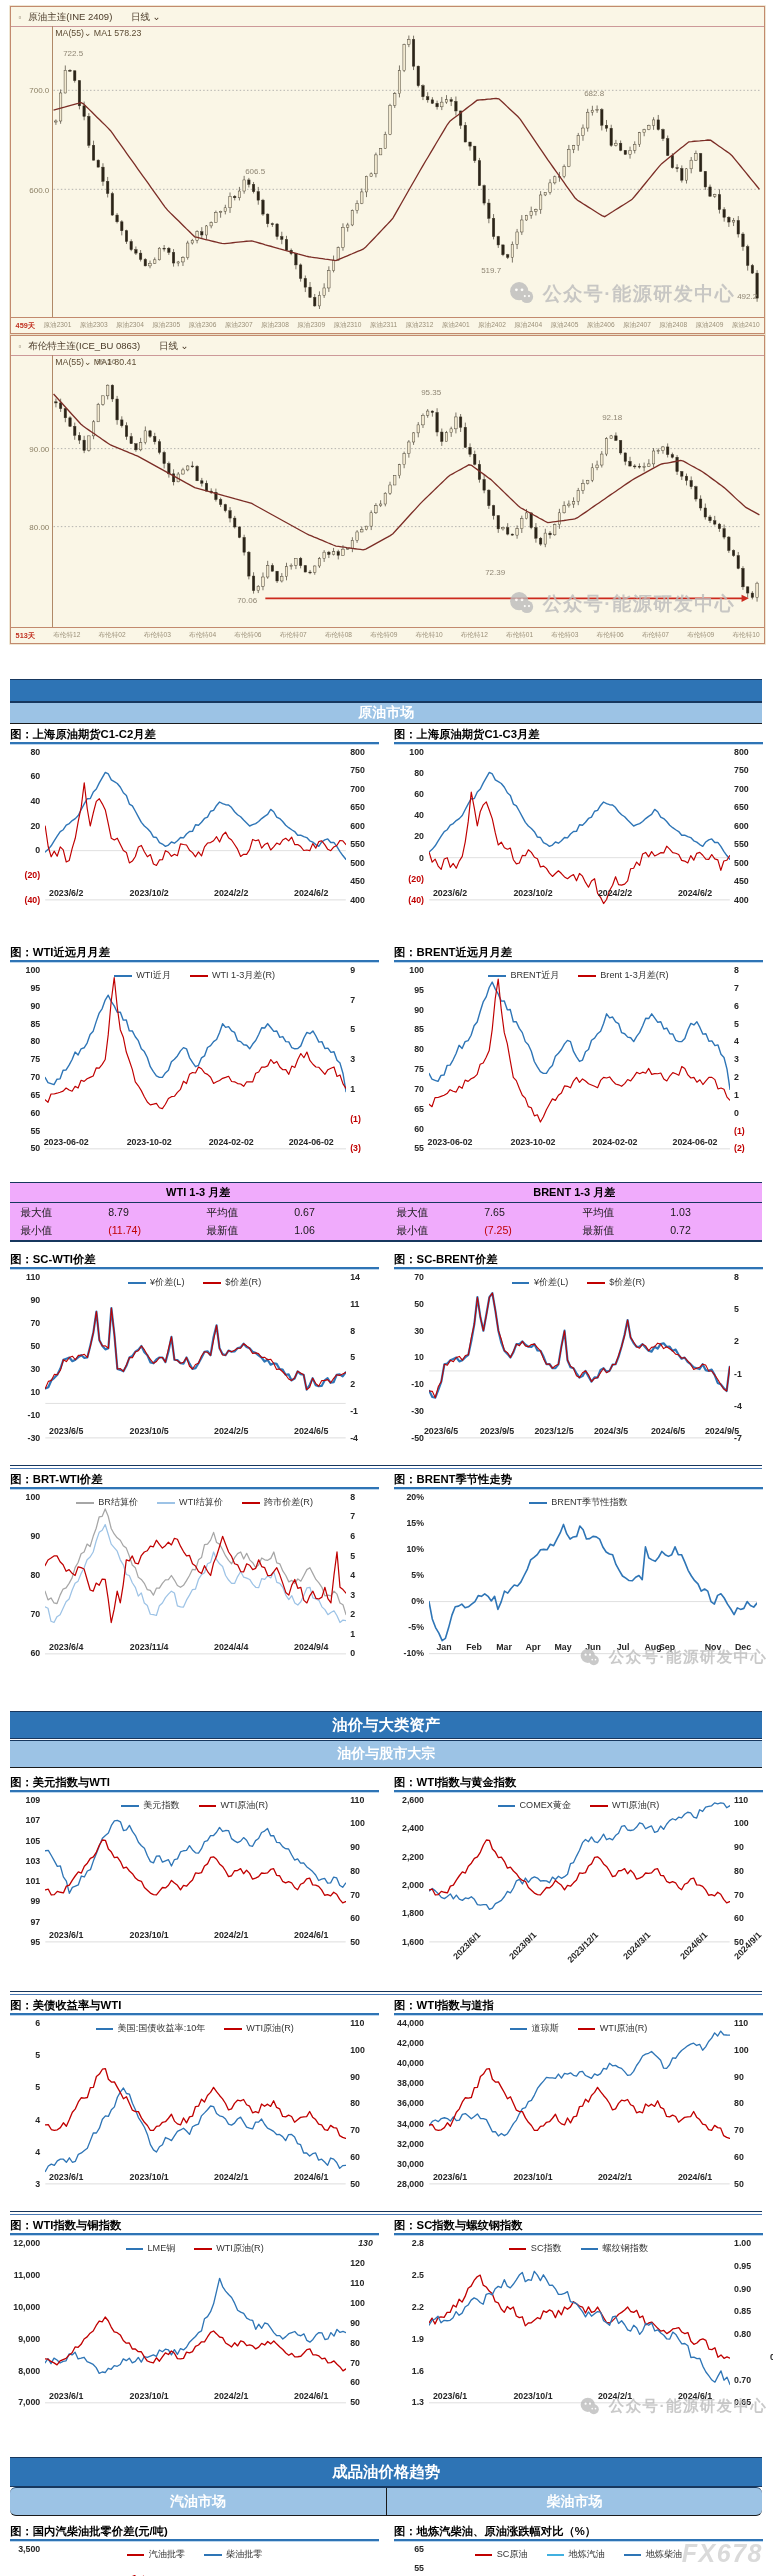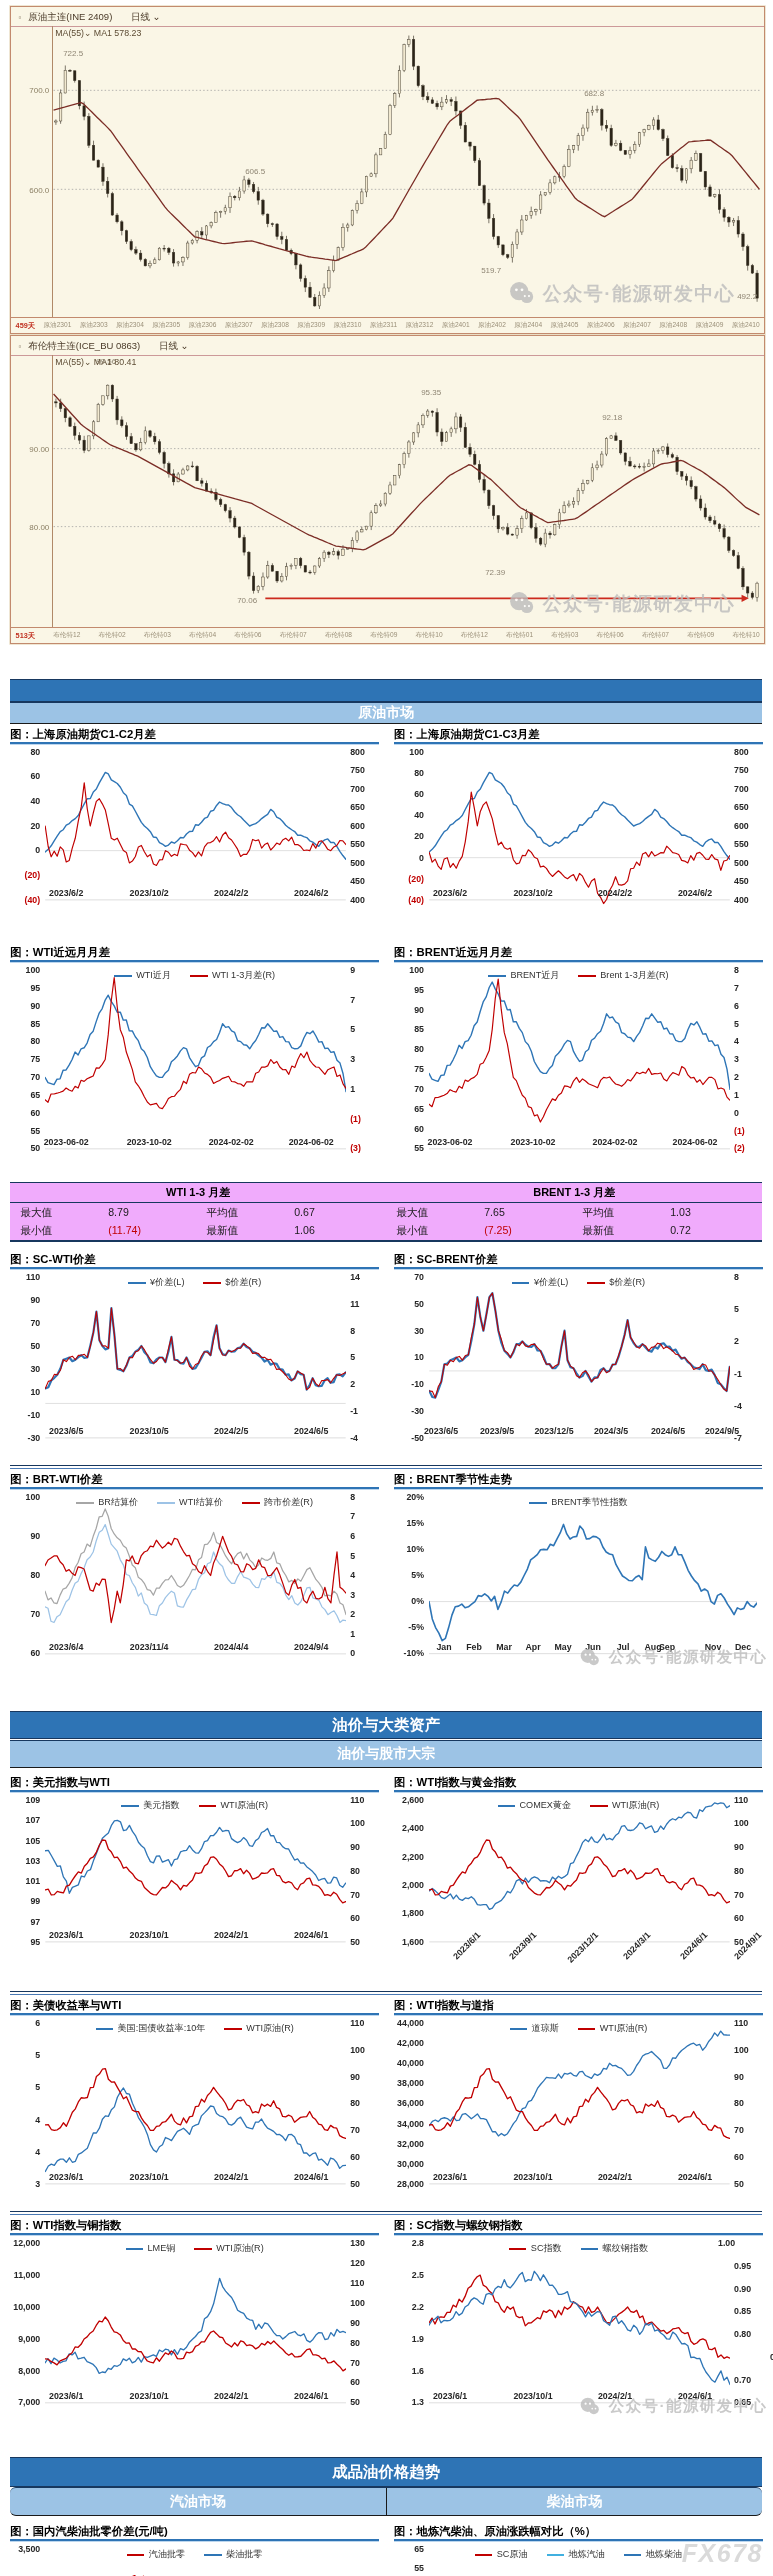--- a/index.html
+++ b/index.html
@@ -1355,21 +1355,21 @@
           <line x1="0" y1="225" x2="411" y2="225" stroke="#d9d9d9" stroke-width="1.2"></line>
           <path d="M0.0,170.5L4.1,164.7L8.2,171.5L12.3,164.0L16.4,166.6L20.6,170.6L24.7,168.3L28.8,167.6L32.9,158.2L37.0,159.6L41.1,156.0L45.2,165.1L49.3,164.0L53.4,162.8L57.5,168.8L61.6,170.5L65.8,172.6L69.9,177.0L74.0,184.8L78.1,182.9L82.2,183.6L86.3,177.8L90.4,179.2L94.5,174.1L98.6,175.1L102.8,172.7L106.9,165.0L111.0,167.4L115.1,164.0L119.2,170.4L123.3,168.3L127.4,163.0L131.5,169.5L135.6,161.8L139.7,162.9L143.8,161.2L148.0,159.6L152.1,161.6L156.2,152.9L160.3,155.2L164.4,151.8L168.5,152.8L172.6,159.6L176.7,152.3L180.8,158.8L185.0,150.9L189.1,152.8L193.2,149.1L197.3,142.2L201.4,138.3L205.5,134.4L209.6,129.1L213.7,126.8L217.8,110.1L221.9,107.3L226.1,100.5L230.2,89.8L234.3,72.4L238.4,55.0L242.5,66.2L246.6,72.4L250.7,77.1L254.8,81.1L258.9,88.9L263.0,98.6L267.2,101.1L271.3,102.9L275.4,109.4L279.5,111.6L283.6,112.5L287.7,124.7L291.8,117.7L295.9,123.2L300.0,116.0L304.1,117.1L308.3,123.0L312.4,129.1L316.5,133.3L320.6,133.2L324.7,137.8L328.8,134.6L332.9,130.6L337.0,129.1L341.1,127.6L345.2,132.2L349.3,133.4L353.5,130.8L357.6,139.8L361.7,142.2L365.8,138.4L369.9,132.5L374.0,129.1L378.1,129.4L382.2,138.5L386.3,137.8L390.4,129.1L394.6,133.9L398.7,124.7L402.8,128.9L406.9,127.4L411.0,129.1" fill="none" stroke="#2e75b6" stroke-width="1.8" stroke-linejoin="round" stroke-linecap="round"></path>
           <path d="M0.0,165.0L4.1,165.4L8.2,168.5L12.3,170.5L16.4,173.2L20.6,167.8L24.7,165.9L28.8,164.4L32.9,159.6L37.0,156.6L41.1,148.7L45.2,149.2L49.3,145.1L53.4,137.8L57.5,135.0L61.6,129.9L65.8,126.9L69.9,119.4L74.0,113.3L78.1,114.4L82.2,107.8L86.3,112.9L90.4,121.5L94.5,128.1L98.6,129.2L102.8,132.3L106.9,139.9L111.0,143.6L115.1,143.3L119.2,151.5L123.3,151.4L127.4,155.2L131.5,155.3L135.6,162.3L139.7,167.9L143.8,169.5L148.0,170.5L152.1,163.5L156.2,168.2L160.3,162.3L164.4,156.9L168.5,159.0L172.6,154.2L176.7,157.3L180.8,164.6L185.0,165.0L189.1,164.3L193.2,155.8L197.3,156.9L201.4,155.0L205.5,148.0L209.6,146.0L213.7,141.7L217.8,141.7L221.9,135.1L226.1,128.8L230.2,126.9L234.3,130.9L238.4,135.1L242.5,136.0L246.6,143.3L250.7,145.8L254.8,148.7L258.9,143.0L263.0,147.3L267.2,140.5L271.3,141.9L275.4,146.9L279.5,146.0L283.6,147.3L287.7,151.4L291.8,149.0L295.9,143.8L300.0,146.0L304.1,141.2L308.3,144.5L312.4,140.5L316.5,144.8L320.6,148.7L324.7,152.2L328.8,156.9L332.9,160.0L337.0,157.4L341.1,162.3L345.2,162.1L349.3,161.4L353.5,156.9L357.6,152.3L361.7,151.4L365.8,159.4L369.9,159.6L374.0,161.0L378.1,165.0L382.2,163.9L386.3,170.5L390.4,170.0L394.6,167.8L398.7,172.3L402.8,176.0L406.9,181.4L411.0,178.7" fill="none" stroke="#c00000" stroke-width="1.8" stroke-linejoin="round" stroke-linecap="round"></path>
         </svg>
         <div class="ytick" style="top: 0px; right: 339px;">12,000</div>
         <div class="ytick" style="top: 32px; right: 339px;">11,000</div>
         <div class="ytick" style="top: 64px; right: 339px;">10,000</div>
         <div class="ytick" style="top: 96px; right: 339px;">9,000</div>
         <div class="ytick" style="top: 128px; right: 339px;">8,000</div>
         <div class="ytick" style="top: 159px; right: 339px;">7,000</div>
-        <div class="ytick" style="top: 0px; left: 340px;">130</div>
+        <div class="ytick" style="top: 0px; left: 348px; font-style: italic;">130</div>
         <div class="ytick" style="top: 20px; left: 340px;">120</div>
         <div class="ytick" style="top: 40px; left: 340px;">110</div>
         <div class="ytick" style="top: 60px; left: 340px;">100</div>
         <div class="ytick" style="top: 80px; left: 340px;">90</div>
         <div class="ytick" style="top: 100px; left: 340px;">80</div>
         <div class="ytick" style="top: 120px; left: 340px;">70</div>
         <div class="ytick" style="top: 139px; left: 340px;">60</div>
         <div class="ytick" style="top: 159px; left: 340px;">50</div>
         <div class="legend" style="top: 4.4px;">
           <div class="li">
@@ -1396,21 +1396,21 @@
           <line x1="0" y1="225" x2="411" y2="225" stroke="#d9d9d9" stroke-width="1.2"></line>
           <path d="M0.0,116.0L4.1,109.4L8.2,117.4L12.3,108.7L16.4,107.6L20.6,108.2L24.7,101.5L28.8,101.5L32.9,91.6L37.0,94.2L41.1,83.5L45.2,87.5L49.3,79.7L53.4,68.5L57.5,65.7L61.6,57.9L65.8,52.9L69.9,50.6L74.0,64.3L78.1,66.8L82.2,72.4L86.3,75.6L90.4,86.9L94.5,88.4L98.6,96.9L102.8,101.5L106.9,93.5L111.0,97.3L115.1,94.2L119.2,106.4L123.3,108.7L127.4,107.5L131.5,119.9L135.6,116.0L139.7,115.7L143.8,112.1L148.0,108.7L152.1,110.3L156.2,99.5L160.3,101.5L164.4,98.2L168.5,100.2L172.6,108.7L176.7,98.9L180.8,104.8L185.0,94.2L189.1,97.3L193.2,94.0L197.3,86.9L201.4,89.9L205.5,92.8L209.6,94.2L213.7,102.4L217.8,93.9L221.9,101.5L226.1,100.1L230.2,94.2L234.3,101.4L238.4,108.7L242.5,115.3L246.6,116.0L250.7,112.8L254.8,108.7L258.9,104.0L263.0,101.5L267.2,98.3L271.3,94.2L275.4,100.3L279.5,101.5L283.6,98.6L287.7,108.7L291.8,106.4L295.9,118.5L300.0,116.0L304.1,114.7L308.3,118.9L312.4,123.3L316.5,127.2L320.6,126.2L324.7,130.5L328.8,127.8L332.9,124.1L337.0,123.3L341.1,122.4L345.2,128.3L349.3,130.5L353.5,129.0L357.6,140.9L361.7,145.1L365.8,143.3L369.9,139.1L374.0,137.8L378.1,139.7L382.2,151.7L386.3,152.3L390.4,149.8L394.6,162.7L398.7,159.6L402.8,164.2L406.9,162.2L411.0,164.0" fill="none" stroke="#c00000" stroke-width="1.8" stroke-linejoin="round" stroke-linecap="round"></path>
           <path d="M0.0,119.1L4.1,112.5L8.2,110.5L12.3,106.7L16.4,115.7L20.6,112.3L24.7,112.9L28.8,112.3L32.9,108.8L37.0,100.4L41.1,105.5L45.2,102.5L49.3,94.2L53.4,91.5L57.5,84.8L61.6,81.7L65.8,83.7L69.9,88.0L74.0,90.4L78.1,76.8L82.2,75.5L86.3,77.6L90.4,69.3L94.5,66.0L98.6,67.7L102.8,56.8L106.9,65.7L111.0,68.1L115.1,63.1L119.2,57.1L123.3,50.6L127.4,46.9L131.5,59.6L135.6,56.8L139.7,57.8L143.8,45.4L148.0,50.6L152.1,58.1L156.2,50.2L160.3,56.8L164.4,64.5L168.5,64.3L172.6,69.3L176.7,76.9L180.8,76.9L185.0,75.5L189.1,73.1L193.2,86.9L197.3,88.0L201.4,89.4L205.5,95.2L209.6,100.4L213.7,107.6L217.8,100.9L221.9,106.7L226.1,103.5L230.2,100.4L234.3,101.2L238.4,112.9L242.5,115.6L246.6,119.1L250.7,107.8L254.8,106.7L258.9,116.7L263.0,112.9L267.2,118.4L271.3,125.3L275.4,127.0L279.5,119.1L283.6,122.9L287.7,131.6L291.8,126.4L295.9,116.5L300.0,119.1L304.1,116.1L308.3,126.9L312.4,125.3L316.5,129.7L320.6,132.7L324.7,137.8L328.8,138.0L332.9,128.4L337.0,131.6L341.1,138.4L345.2,144.6L349.3,144.0L353.5,147.0L357.6,163.1L361.7,162.7L365.8,164.7L369.9,164.4L374.0,175.2L378.1,182.9L382.2,188.3L386.3,193.9L390.4,196.8L394.6,188.5L398.7,181.4L402.8,194.1L406.9,189.9L411.0,200.1" fill="none" stroke="#2e75b6" stroke-width="1.8" stroke-linejoin="round" stroke-linecap="round"></path>
         </svg>
         <div class="ytick" style="top: 0px; right: 339px;">2.8</div>
         <div class="ytick" style="top: 32px; right: 339px;">2.5</div>
         <div class="ytick" style="top: 64px; right: 339px;">2.2</div>
         <div class="ytick" style="top: 96px; right: 339px;">1.9</div>
         <div class="ytick" style="top: 128px; right: 339px;">1.6</div>
         <div class="ytick" style="top: 159px; right: 339px;">1.3</div>
-        <div class="ytick" style="top: 0px; left: 324px;">1.00</div>
+        <div class="ytick" style="top: 0px; left: 340px;">1.00</div>
         <div class="ytick" style="top: 23px; left: 340px;">0.95</div>
         <div class="ytick" style="top: 46px; left: 340px;">0.90</div>
         <div class="ytick" style="top: 68px; left: 340px;">0.85</div>
         <div class="ytick" style="top: 91px; left: 340px;">0.80</div>
         <div class="ytick" style="top: 114px; left: 340px; margin-left: 36px;">0.75</div>
         <div class="ytick" style="top: 137px; left: 340px;">0.70</div>
         <div class="ytick" style="top: 159px; left: 340px;">0.65</div>
         <div class="legend" style="top: 4.4px;">
           <div class="li">
             <span class="sw" style="background: rgb(192, 0, 0);"></span>

